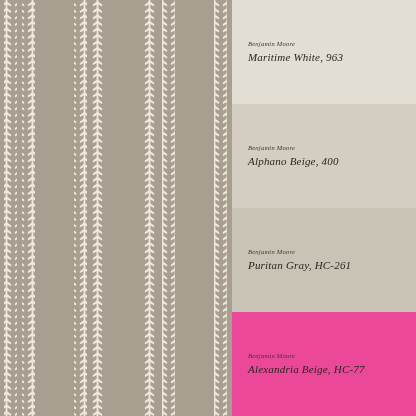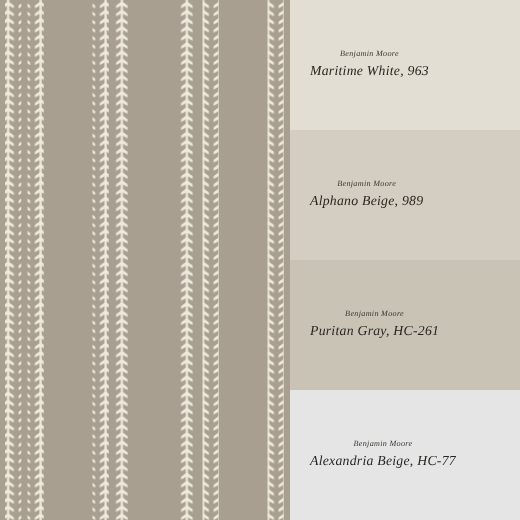--- a/index.html
+++ b/index.html
@@ -6,21 +6,20 @@
     margin: 0;
     padding: 0;
     background: #ffffff;
   }
   #page {
     position: relative;
     width: 416px;
     height: 416px;
     overflow: hidden;
     font-family: "Liberation Serif", "DejaVu Serif", serif;
-    text-align: center;
   }
 
   
   #wallpaper {
     position: absolute;
     left: 0;
     top: 0;
     width: 232px;
     height: 416px;
     overflow: hidden;
@@ -119,30 +118,30 @@
   <div id="swatches">
       <div class="swatch" style="background: rgb(227, 222, 211); height: 104px;">
         <div class="swatch-labels" style="top: 40px;">
           <p class="brand">Benjamin Moore</p>
           <p class="color-name">Maritime White, 963</p>
         </div>
       </div>
       <div class="swatch" style="background: rgb(212, 206, 194); height: 104px;">
         <div class="swatch-labels" style="top: 40px;">
           <p class="brand">Benjamin Moore</p>
-          <p class="color-name">Alphano Beige, 989</p>
+          <p class="color-name">Alphano Beige, 400</p>
         </div>
       </div>
       <div class="swatch" style="background: rgb(201, 195, 182); height: 104px;">
         <div class="swatch-labels" style="top: 40px;">
           <p class="brand">Benjamin Moore</p>
           <p class="color-name">Puritan Gray, HC-261</p>
         </div>
       </div>
-      <div class="swatch" style="background: #e5e5e5; height: 104px;">
+      <div class="swatch" style="background: #ec4899; height: 104px;">
         <div class="swatch-labels" style="top: 40px;">
           <p class="brand">Benjamin Moore</p>
           <p class="color-name">Alexandria Beige, HC-77</p>
         </div>
       </div>
     </div>
 
 </div>
 
 </body></html>

